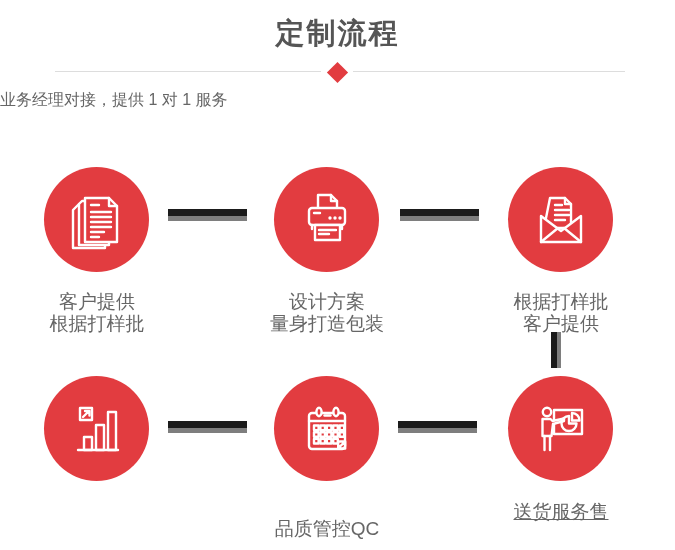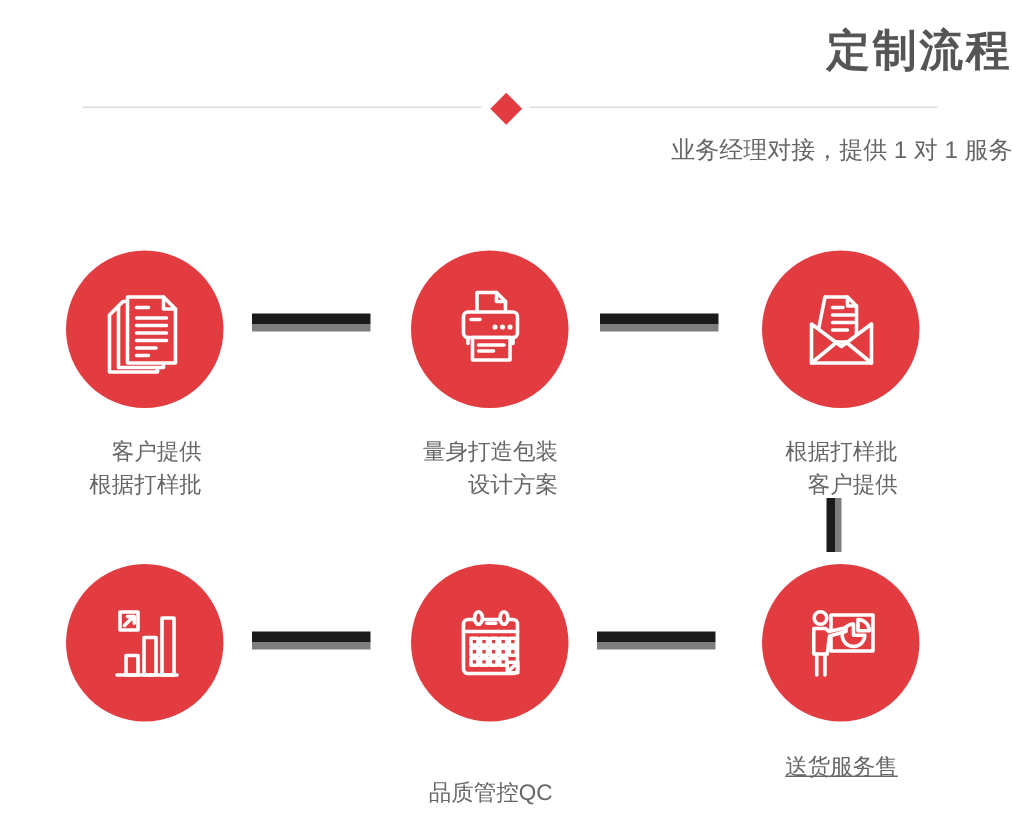--- a/index.html
+++ b/index.html
@@ -1,45 +1,45 @@
 <!DOCTYPE html>
 <html style="--accent-red: #e23c40; --title-text: #555555; --body-text: #666666; --divider: #dddddd; --connector-dark: #1b1b1b; --connector-gray: #7e7e7e;"><head>
 <meta charset="utf-8">
 <style>
   html,body{margin:0;padding:0;background:#ffffff;}
   .page{
     position:relative;width:675px;height:550px;background:#fff;overflow:hidden;
     font-family:"Liberation Sans","DejaVu Sans",sans-serif;
   }
   .title{
-    position:absolute;top:14px;left:0;width:100%;margin:0;text-align:right;
+    position:absolute;top:14px;left:0;width:100%;margin:0;text-align:center;
     font-size:29px;font-weight:bold;letter-spacing:2px;color:var(--title-text,#555555);
   }
   .divider{position:absolute;top:71px;left:55px;width:570px;height:1px;background:var(--divider,#dddddd);}
   .diamond-wrap{
     position:absolute;top:56px;left:321px;width:32px;height:32px;background:#fff;
     display:flex;align-items:center;justify-content:center;
   }
   .diamond{width:15px;height:15px;background:var(--accent-red,#e23c40);transform:rotate(45deg);}
   .subtitle{
-    position:absolute;top:90px;left:0;width:100%;margin:0;text-align:right;
+    position:absolute;top:90px;left:0;width:100%;margin:0;text-align:left;
     font-size:16px;color:var(--body-text,#666666);
   }
   .circle{
     position:absolute;width:105px;height:105px;border-radius:50%;
     background:var(--accent-red,#e23c40);
     display:flex;align-items:center;justify-content:center;
   }
   .circle svg{width:64px;height:64px;display:block;}
   .c1{left:44px;top:167px;}  .c2{left:274px;top:167px;}  .c3{left:508px;top:167px;}
   .c4{left:44px;top:376px;}  .c5{left:274px;top:376px;}  .c6{left:508px;top:376px;}
   .step-label{
     position:absolute;transform:translateX(-50%);
-    font-size:15px;line-height:22px;color:var(--body-text,#666666);
-    text-align:right;white-space:nowrap;
+    font-size:19px;line-height:22px;color:var(--body-text,#666666);
+    text-align:center;white-space:nowrap;
   }
   .l1{left:97px;top:291px;}  .l2{left:327px;top:291px;}  .l3{left:561px;top:291px;}
   .l4{left:97px;top:501px;}  .l5{left:327px;top:518px;}  .l6{left:561px;top:501px;text-decoration:underline;}
   .conn-h{
     position:absolute;width:79px;height:12px;
     background:linear-gradient(to bottom,var(--connector-dark,#1b1b1b) 0 58%,var(--connector-gray,#7e7e7e) 58% 100%);
   }
   .conn-v{
     position:absolute;width:10px;height:36px;
     background:linear-gradient(to right,var(--connector-dark,#1b1b1b) 0 58%,var(--connector-gray,#7e7e7e) 58% 100%);
@@ -94,22 +94,22 @@
       <path class="icon-stroke" d="M19 25 h6"></path>
       <circle cx="35" cy="30" r="1.7" fill="#ffffff" stroke="none"></circle>
       <circle cx="40" cy="30" r="1.7" fill="#ffffff" stroke="none"></circle>
       <circle cx="45" cy="30" r="1.7" fill="#ffffff" stroke="none"></circle>
       <path class="icon-stroke" d="M17 37 v4 M47 37 v4"></path>
       <rect class="icon-fill" x="20" y="37" width="25" height="15"></rect>
       <path class="icon-stroke" d="M24 42 h17 M24 46 h10"></path>
     </svg>
   </div>
   <div class="step-label l2">
+    <div>设计方案</div>
     <div>量身打造包装</div>
-    <div>设计方案</div>
   </div>
 
   <div class="circle c3">
     <svg viewBox="0 0 64 64">
       <path class="icon-fill" d="M21 10 h15 l6 6 v24 h-27 z"></path>
       <path class="icon-stroke" d="M36 10 v6 h6"></path>
       <path class="icon-stroke" d="M26 17 h7 M26 22 h14 M26 27 h14 M26 32 h10"></path>
       <path class="icon-fill" d="M12 28 L32 43 L52 28 L52 54 L12 54 Z"></path>
       <path class="icon-stroke" d="M12 54 L29 40 M52 54 L35 40"></path>
     </svg>

